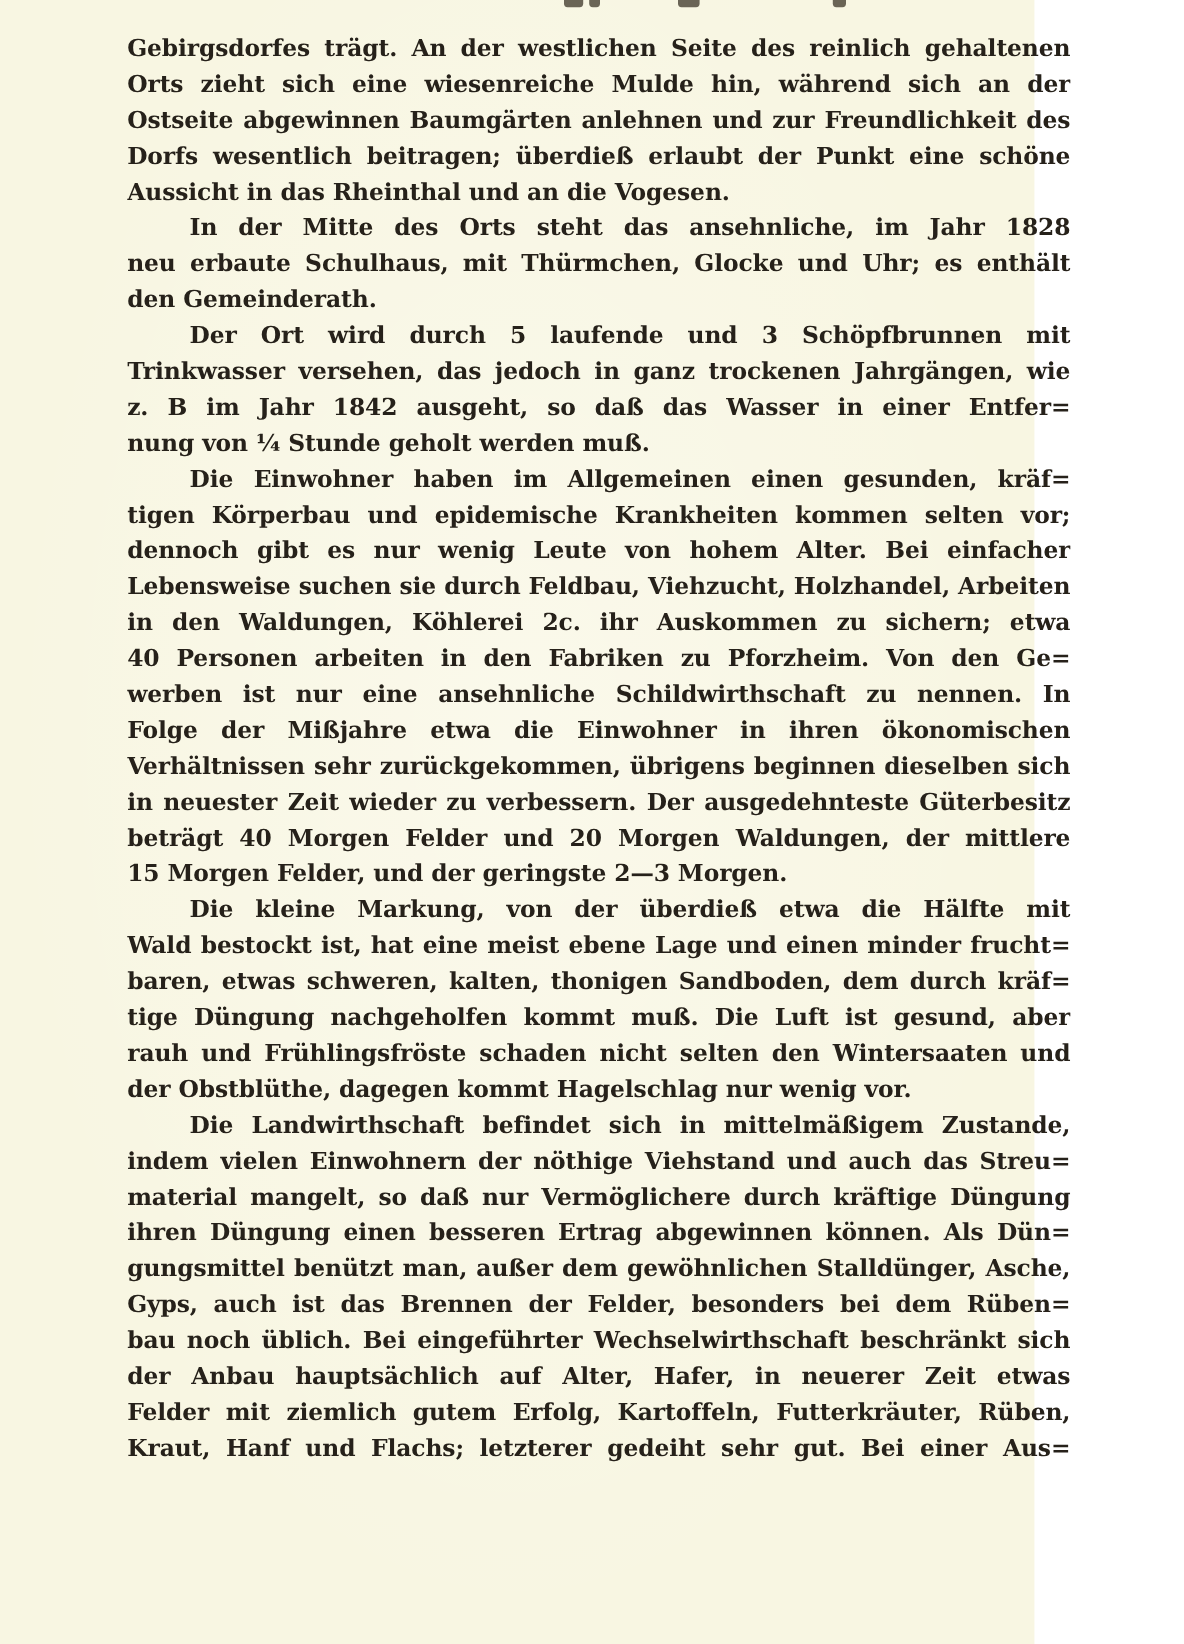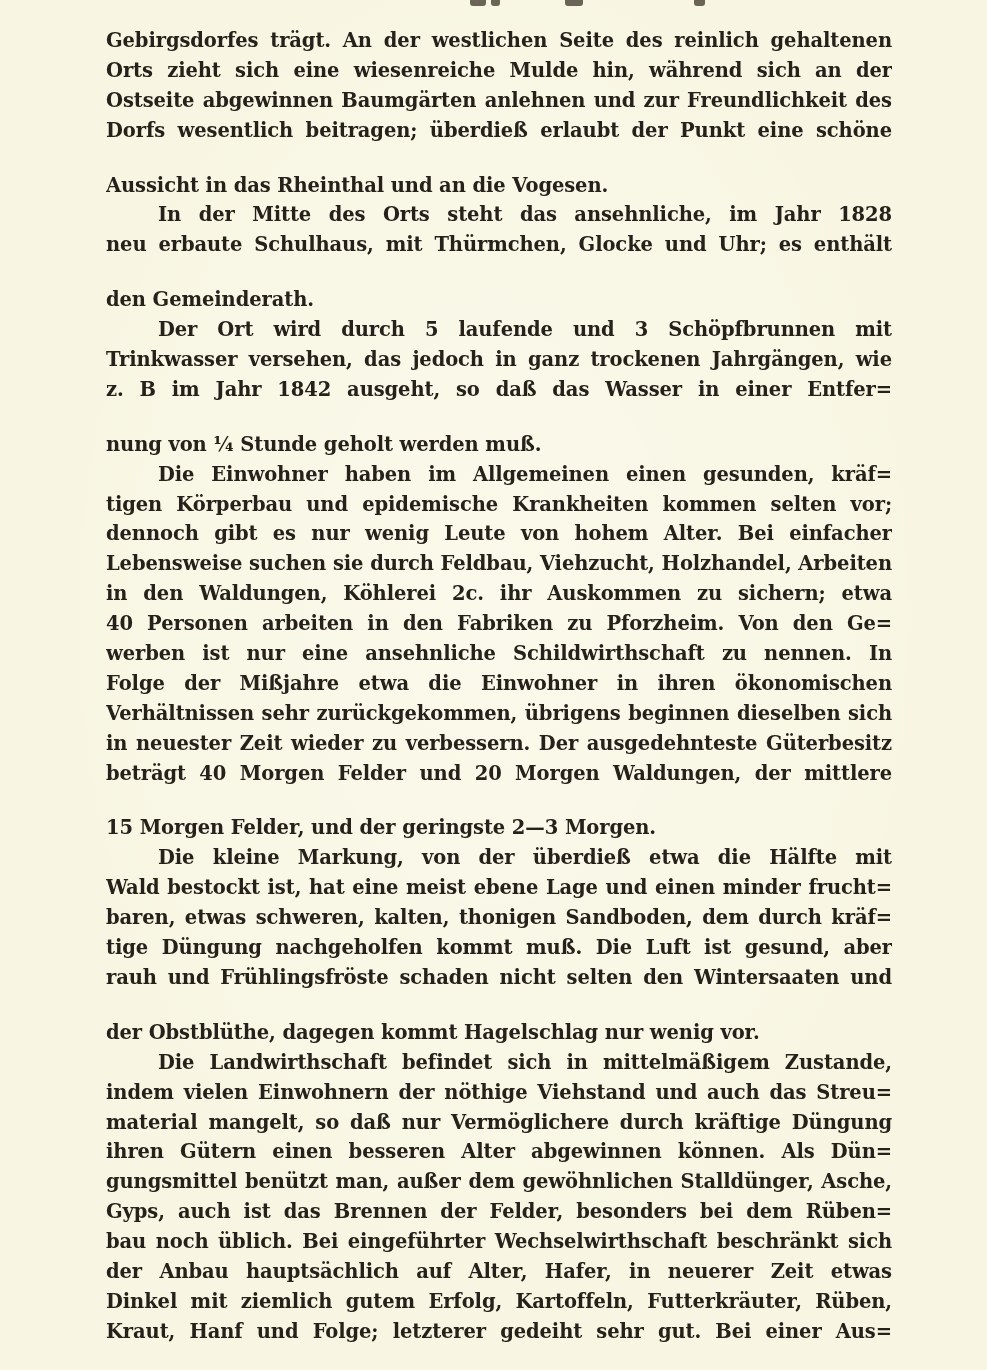--- a/index.html
+++ b/index.html
@@ -4,21 +4,21 @@
 <style>
   html, body {
     margin: 0;
     padding: 0;
     width: 987px;
     height: 1370px;
     overflow: hidden;
   }
   .page {
     position: relative;
-    width: 987px;
+    width: 862px;
     height: 1370px;
     background:
       radial-gradient(ellipse at 50% 45%, rgba(255,255,252,0.35), rgba(0,0,0,0) 70%),
       #f8f6e2;
     font-family: "DejaVu Serif", "Liberation Serif", serif;
     color: #26211a;
   }
   .text-block {
     position: absolute;
     left: 106px;
@@ -36,21 +36,20 @@
     text-align-last: justify;
     white-space: normal;
     overflow: hidden;
     text-rendering: optimizeLegibility;
     filter: blur(0.2px);
   }
   .line.first-indented { text-indent: 52px; }
   .line.para-end {
     text-align: right;
     text-align-last: left;
-    margin-top: 25px;
   }
   .edge-artifact {
     position: absolute;
     top: 0;
     height: 6px;
     background: rgba(45, 38, 26, 0.7);
     border-radius: 0 0 3px 3px;
   }
 </style>
 </head>
@@ -101,22 +100,22 @@
         <div class="line">Wald bestockt ist, hat eine meist ebene Lage und einen minder frucht=</div>
         <div class="line">baren, etwas schweren, kalten, thonigen Sandboden, dem durch kräf=</div>
         <div class="line">tige Düngung nachgeholfen kommt muß.  Die Luft ist gesund, aber</div>
         <div class="line">rauh und Frühlingsfröste schaden nicht selten den Wintersaaten und</div>
         <div class="line para-end">der Obstblüthe, dagegen kommt Hagelschlag nur wenig vor.</div>
       </div>
       <div class="paragraph">
         <div class="line first-indented">Die Landwirthschaft befindet sich in mittelmäßigem Zustande,</div>
         <div class="line">indem vielen Einwohnern der nöthige Viehstand und auch das Streu=</div>
         <div class="line">material mangelt, so daß nur Vermöglichere durch kräftige Düngung</div>
-        <div class="line">ihren Gütern einen besseren Alter abgewinnen können.  Als Dün=</div>
+        <div class="line">ihren Düngung einen besseren Ertrag abgewinnen können.  Als Dün=</div>
         <div class="line">gungsmittel benützt man, außer dem gewöhnlichen Stalldünger, Asche,</div>
         <div class="line">Gyps, auch ist das Brennen der Felder, besonders bei dem Rüben=</div>
         <div class="line">bau noch üblich.  Bei eingeführter Wechselwirthschaft beschränkt sich</div>
         <div class="line">der Anbau hauptsächlich auf Alter, Hafer, in neuerer Zeit etwas</div>
-        <div class="line">Dinkel mit ziemlich gutem Erfolg, Kartoffeln, Futterkräuter, Rüben,</div>
-        <div class="line">Kraut, Hanf und Folge; letzterer gedeiht sehr gut.  Bei einer Aus=</div>
+        <div class="line">Felder mit ziemlich gutem Erfolg, Kartoffeln, Futterkräuter, Rüben,</div>
+        <div class="line">Kraut, Hanf und Flachs; letzterer gedeiht sehr gut.  Bei einer Aus=</div>
       </div>
     </div>
 </div>
 
 </body></html>

